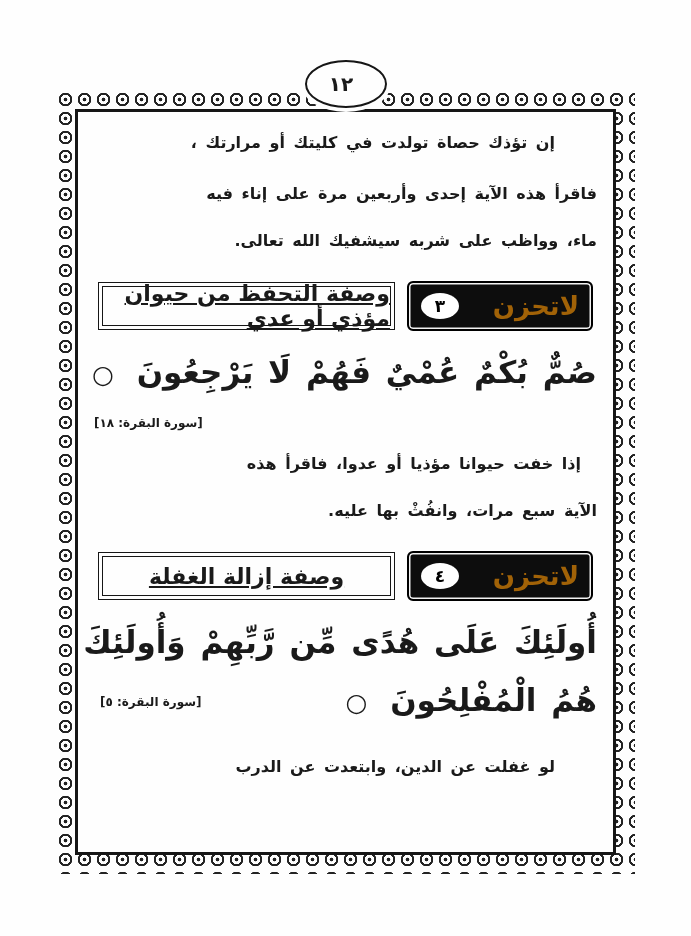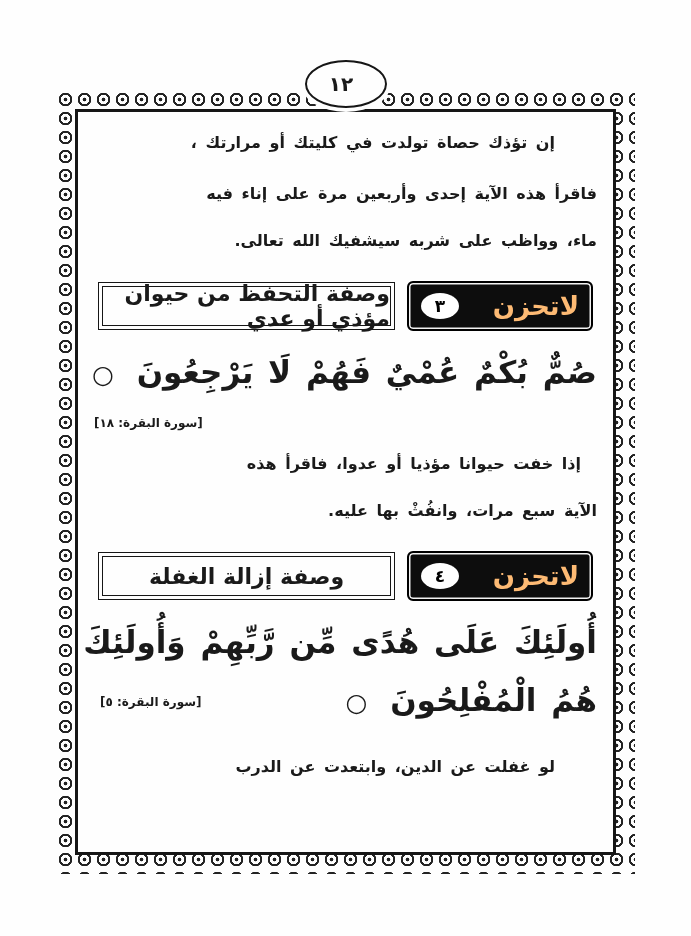--- a/index.html
+++ b/index.html
@@ -69,33 +69,34 @@
   }
   .badge {
     flex: 0 0 158px; height: 46px;
     background: #0d0d0d;
     border: 2px solid #000;
     border-radius: 6px;
     box-shadow: inset 0 0 0 1.5px #f2f2f2;
     display: flex; align-items: center; justify-content: space-between;
     padding: 0 12px; box-sizing: content-box;
   }
-  .badge-title { color: #fdba74; font-size: 26px; font-weight: bold; line-height: 1; }
+  .badge-title { color: #a16207; font-size: 26px; font-weight: bold; line-height: 1; }
   .badge-oval {
     width: 38px; height: 26px;
     background: #fff; border-radius: 50%;
     display: flex; align-items: center; justify-content: center;
   }
   .badge-oval span { color: #000; font-size: 17px; font-weight: bold; line-height: 1; }
 
   .label-box {
     flex: 1; height: 48px; margin-right: 12px;
     border: 1.5px solid #161616;
     padding: 3px; box-sizing: border-box;
     background: #fefefe;
+    text-decoration: underline;
   }
   .label-box-inner {
     width: 100%; height: 100%; box-sizing: border-box;
     border: 1.5px solid #161616;
     display: flex; align-items: center; justify-content: center;
     font-size: 22px; font-weight: bold;
   }
 
   .verse-line {
     font-size: 31px; font-weight: bold;

